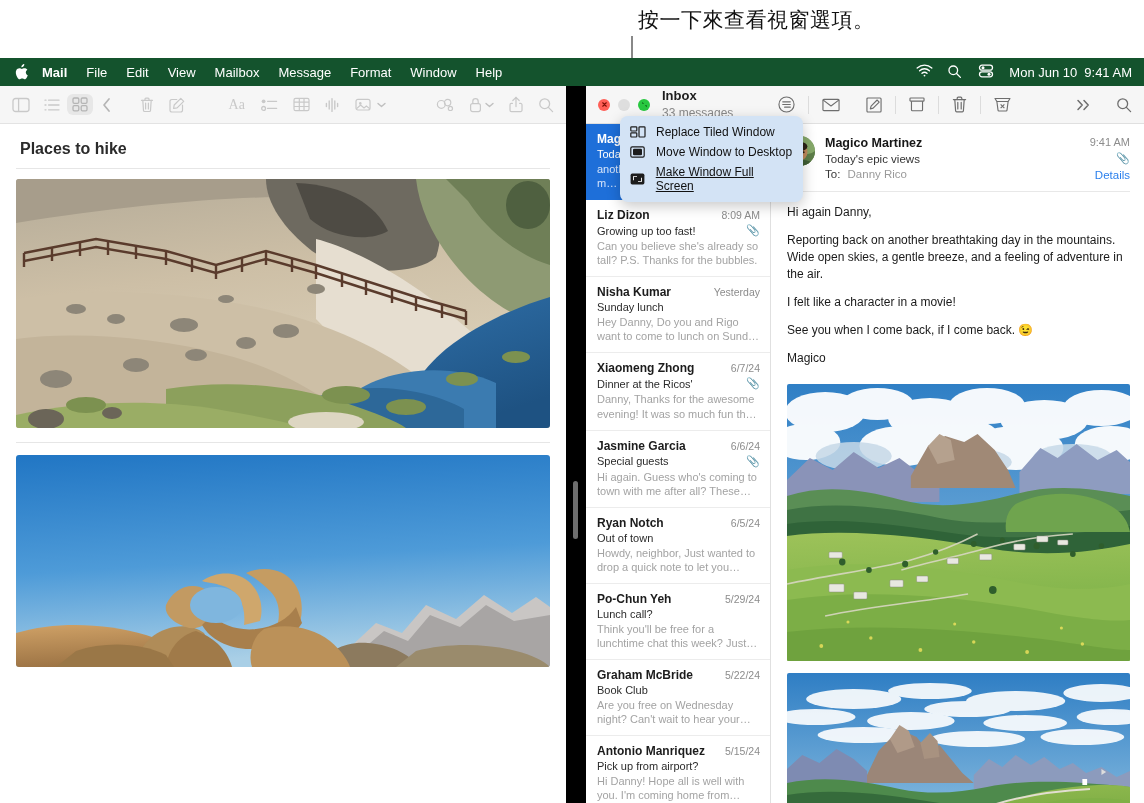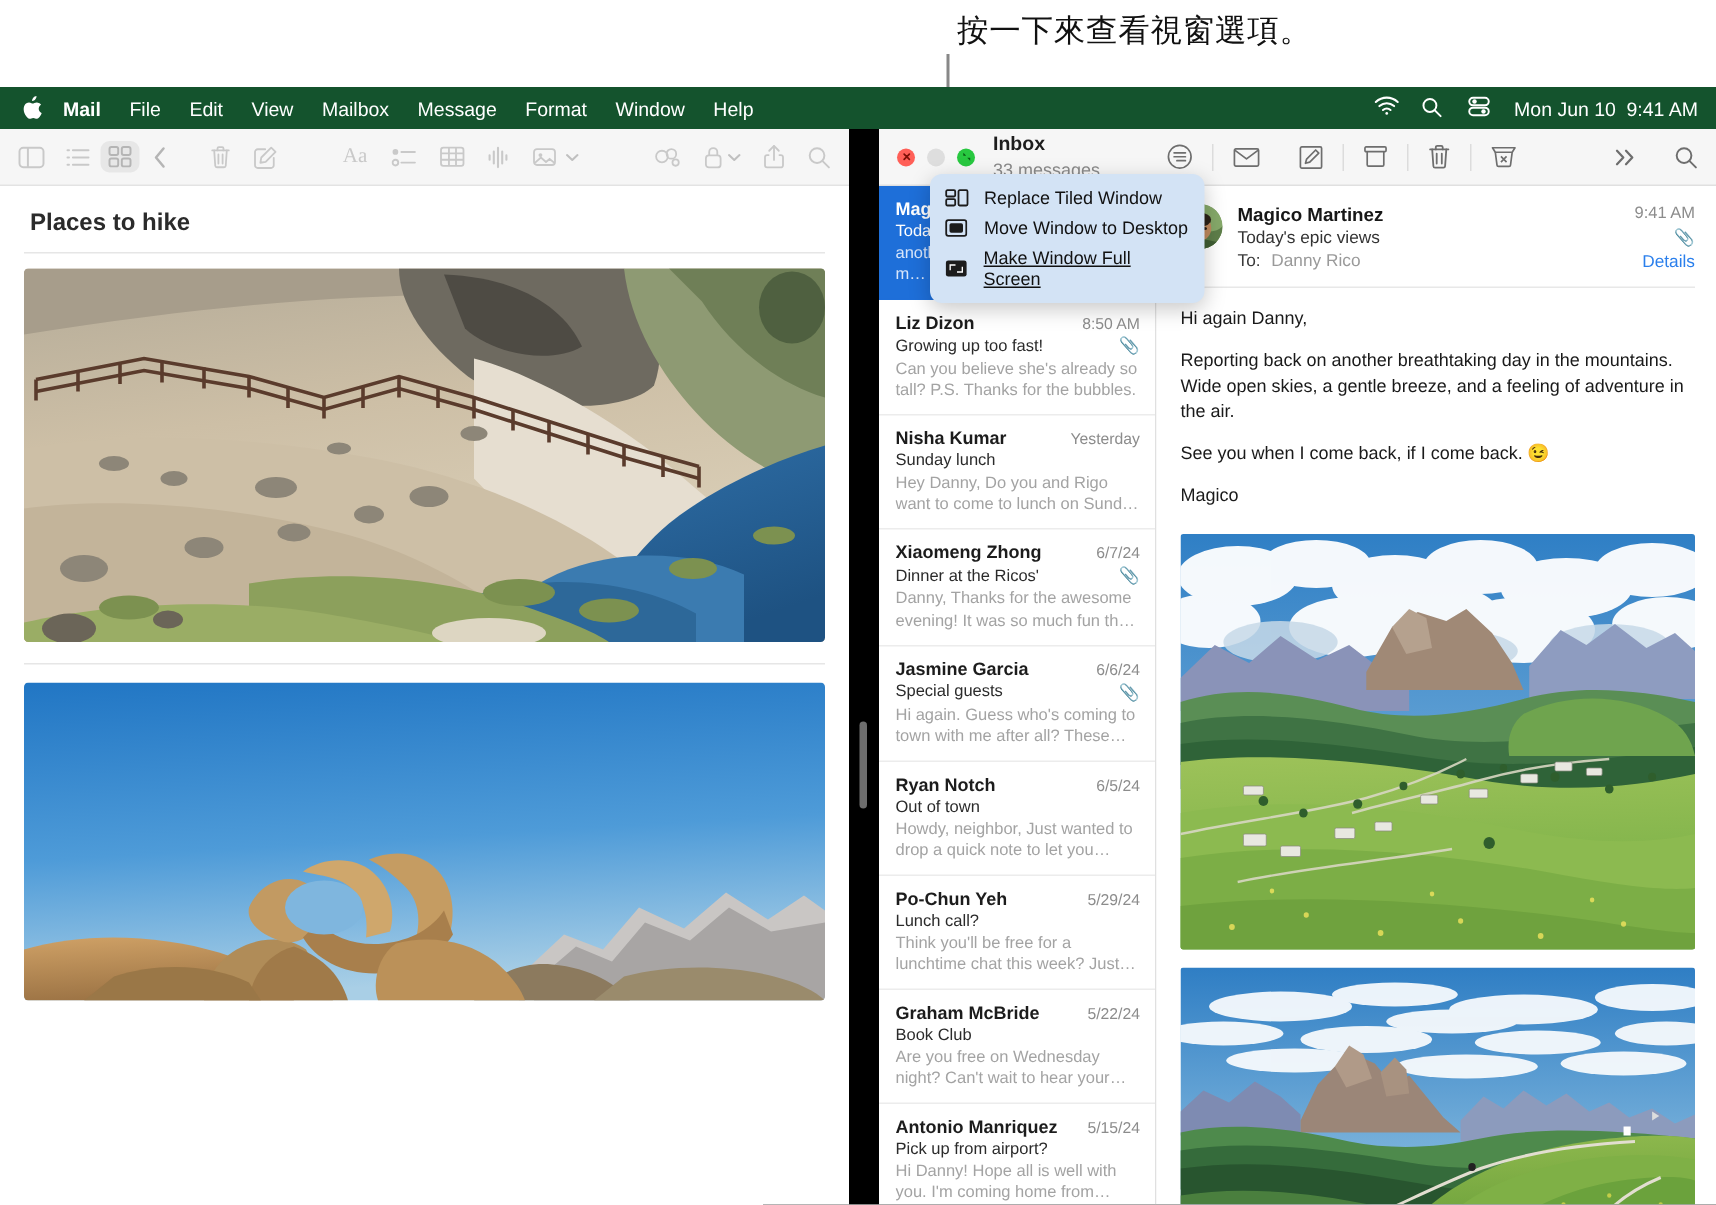--- a/index.html
+++ b/index.html
@@ -501,21 +501,21 @@
             </div>
             <div class="mrow-sub">
                 <span>Today's epic views</span>
               </div>
             <div class="mrow-prev">another breathtaking day in the m…</div>
           </div>
 
           <div class="mrow">
             <div class="mrow-top">
               <span class="mrow-from">Liz Dizon</span>
-              <span class="mrow-date">8:50 AM</span>
+              <span class="mrow-date">8:09 AM</span>
             </div>
             <div class="mrow-sub">
               <span>Growing up too fast!</span>
               <span class="clip">📎</span>
             </div>
             <div class="mrow-prev">Can you believe she's already so tall? P.S. Thanks for the bubbles.</div>
           </div>
 
           <div class="mrow">
             <div class="mrow-top">
@@ -625,20 +625,21 @@
               <div class="msg-time">9:41 AM</div>
               <div class="msg-clip">📎</div>
               <div class="msg-details">Details</div>
             </div>
           </div>
           <div class="msg-divider"></div>
 
           <div class="msg-body">
             <p>Hi again Danny,</p>
             <p>Reporting back on another breathtaking day in the mountains. Wide open skies, a gentle breeze, and a feeling of adventure in the air.</p>
+            <p>I felt like a character in a movie!</p>
             <p>See you when I come back, if I come back. 😉</p>
             <p>Magico</p>
           </div>
 
           <div class="msg-photos">
 
             <svg class="msg-photo" viewBox="0 0 360 277" preserveAspectRatio="none" style="height:277px">
               <defs>
                 <linearGradient id="ad-sky" x1="0" y1="0" x2="0" y2="1">
                   <stop offset="0" stop-color="#2f7fc5"></stop>

